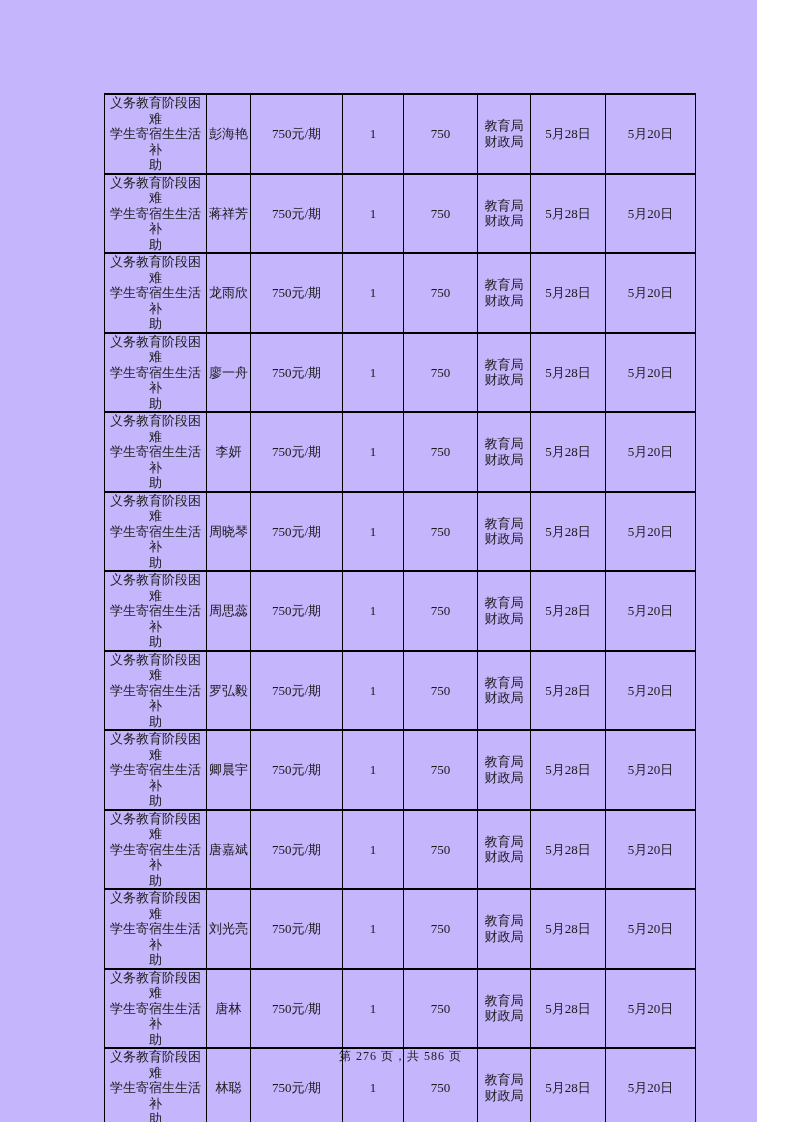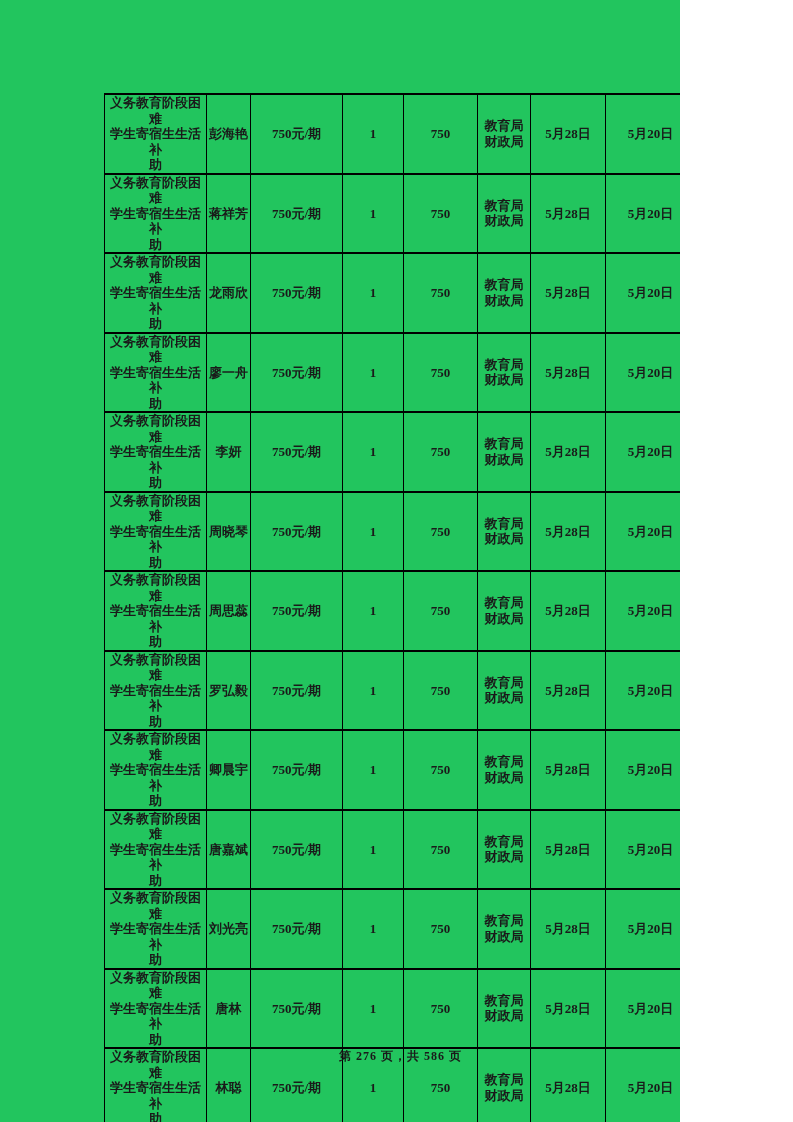--- a/index.html
+++ b/index.html
@@ -4,25 +4,24 @@
 <style>
   html, body {
     margin: 0;
     padding: 0;
     background: #ffffff;
     font-family: "Liberation Serif", "DejaVu Serif", serif;
     color: #1a1a1a;
   }
   .page {
     position: relative;
-    width: 680px;
+    width: 757px;
     height: 1122px;
-    background: #22c55e;
+    background: #c4b5fd;
     overflow: hidden;
-    font-weight: bold;
   }
   table.subsidy {
     position: absolute;
     left: 104px;
     top: 93px;
     width: 591px;
     border-collapse: collapse;
     table-layout: fixed;
   }
   table.subsidy td {

